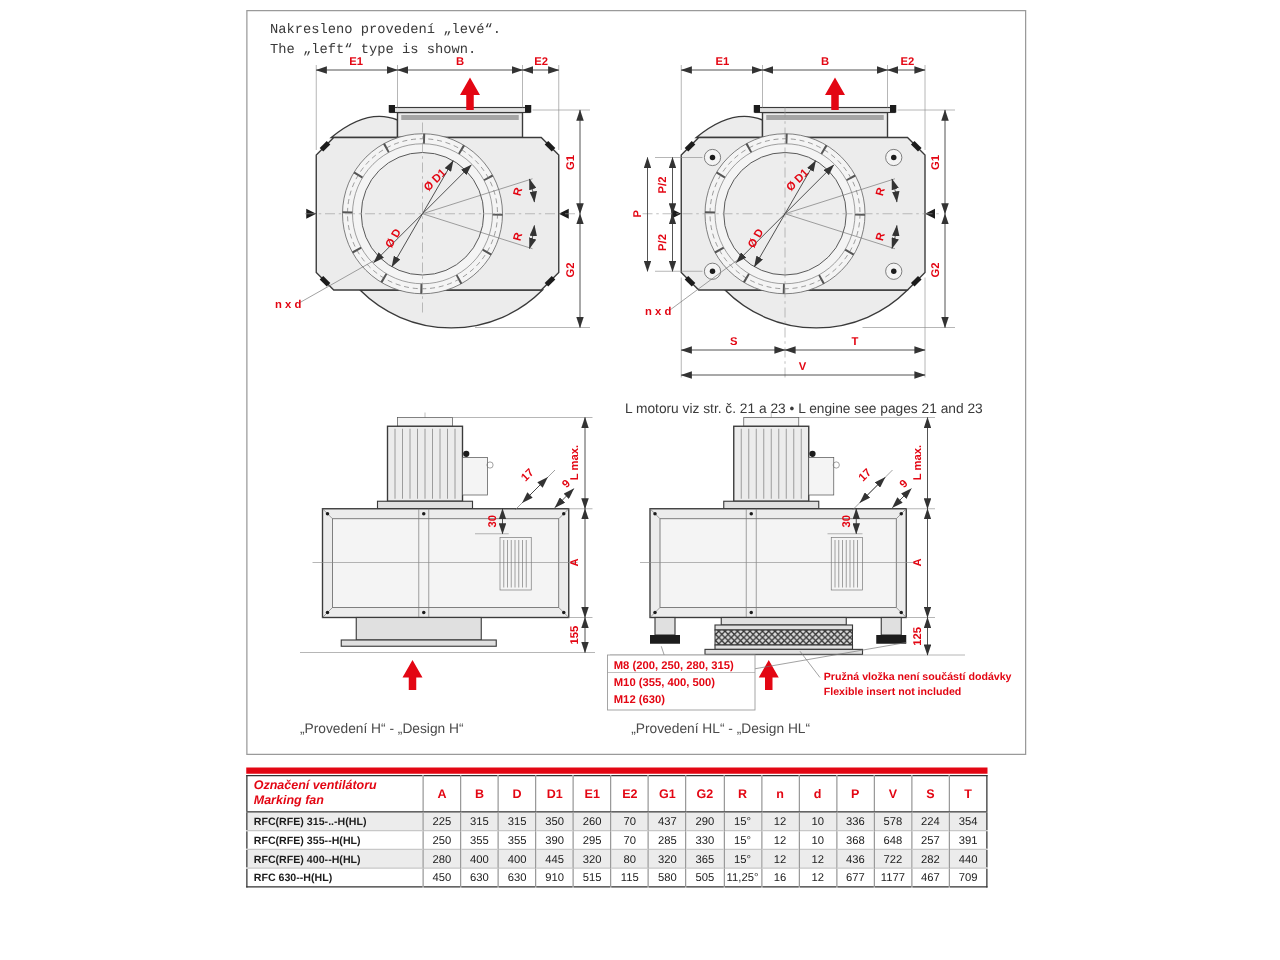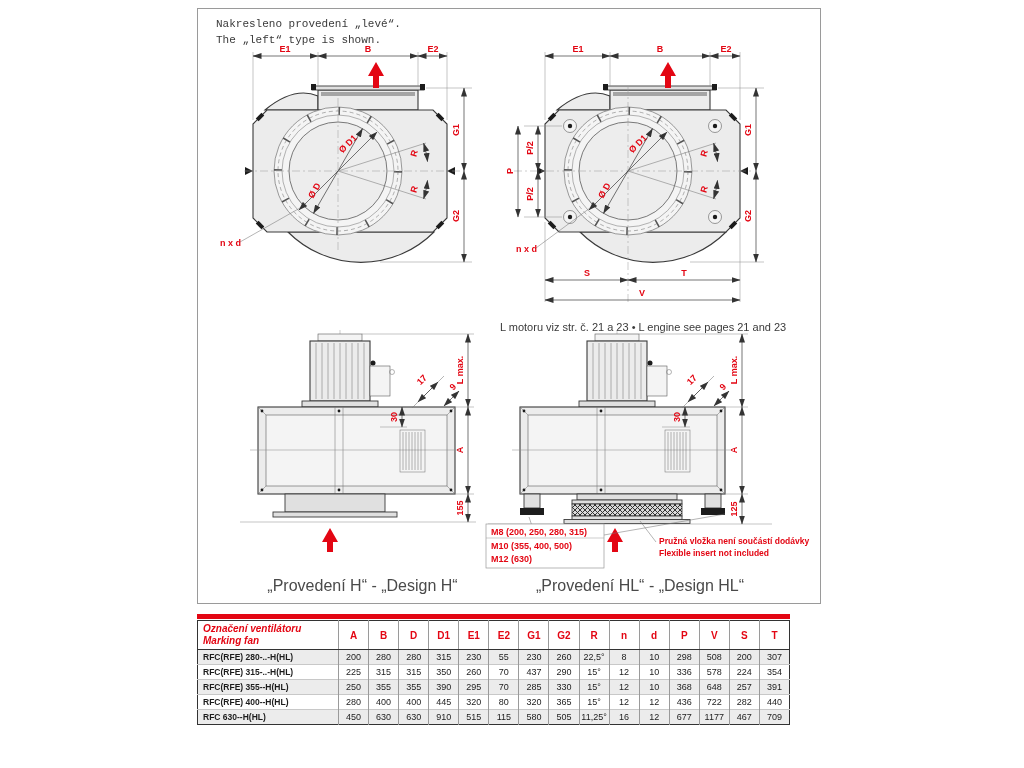--- a/index.html
+++ b/index.html
@@ -1,21 +1,21 @@
 <!DOCTYPE html>
 <html style="--accent: #e30613;"><head>
 <meta charset="utf-8">
 <style>
   html,body{margin:0;padding:0;background:#fff;}
   body{width:1024px;height:768px;position:relative;font-family:"Liberation Sans",sans-serif;color:#3a3a3a;overflow:hidden;}
   .abs{position:absolute;}
   .frame{left:197px;top:8px;width:622px;height:594px;border:1px solid #9a9a9a;}
   .note{left:216px;top:16px;font-size:11px;line-height:16px;color:#3a3a3a;font-family:Liberation Mono, monospace;}
   .engine-note{left:500px;top:304px;font-size:11px;color:#3a3a3a;margin-top:17px;}
-  .caption{font-size:16px;color:#4a4a4a;text-align:center;}
+  .caption{font-size:11px;color:#4a4a4a;}
   svg{display:block;overflow:visible;}
   svg text{font-family:"Liberation Sans",sans-serif;}
   .rl{fill:var(--accent,#e30613);font-weight:bold;font-size:9px;}
   .rl2{fill:var(--accent,#e30613);font-weight:bold;font-size:8.5px;}
   .ra{fill:var(--accent,#e30613);}
   .f1{fill:#ececec;stroke:#3a3a3a;stroke-width:1.1;}
   .f2{fill:#f4f4f4;stroke:#5a5a5a;stroke-width:.6;}
   .f3{fill:#e0e0e0;stroke:#3a3a3a;stroke-width:.9;}
   .thin{fill:none;stroke:#777;stroke-width:.55;}
   .dim{fill:none;stroke:#3a3a3a;stroke-width:.7;}
@@ -467,38 +467,20 @@
           <th>R</th>
           <th>n</th>
           <th>d</th>
           <th>P</th>
           <th>V</th>
           <th>S</th>
           <th>T</th>
         </tr>
     </thead>
     <tbody>
-        <tr>
-          <td class="name">RFC(RFE) 280-..-H(HL)</td>
-          <td>200</td>
-          <td>280</td>
-          <td>280</td>
-          <td>315</td>
-          <td>230</td>
-          <td>55</td>
-          <td>230</td>
-          <td>260</td>
-          <td>22,5°</td>
-          <td>8</td>
-          <td>10</td>
-          <td>298</td>
-          <td>508</td>
-          <td>200</td>
-          <td>307</td>
-        </tr>
         <tr>
           <td class="name">RFC(RFE) 315-..-H(HL)</td>
           <td>225</td>
           <td>315</td>
           <td>315</td>
           <td>350</td>
           <td>260</td>
           <td>70</td>
           <td>437</td>
           <td>290</td>

